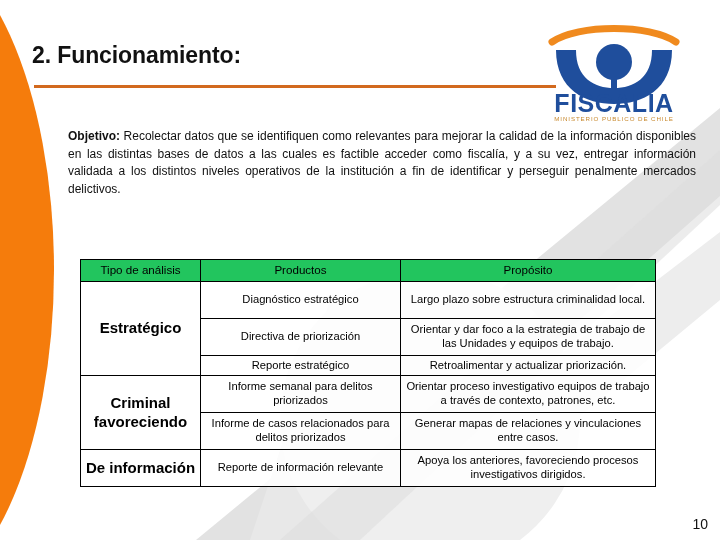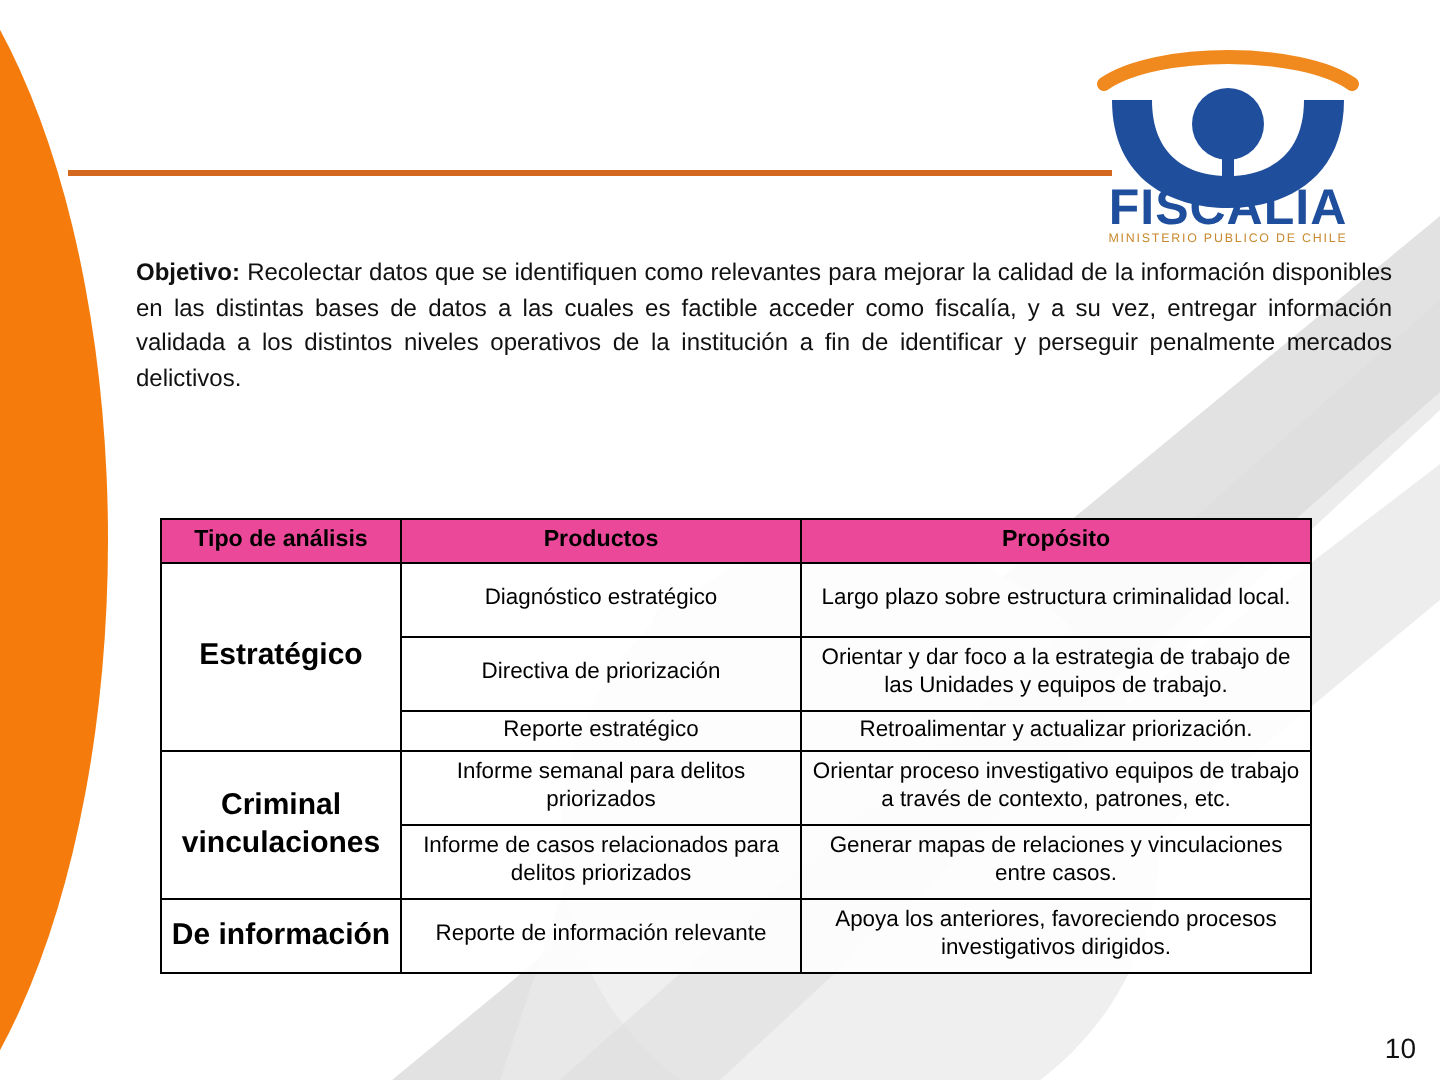--- a/index.html
+++ b/index.html
@@ -114,22 +114,22 @@
     border: 1px solid #000000;
     padding: 1px 3px;
     text-align: center;
     vertical-align: middle;
     font-size: 11.2px;
     line-height: 1.22;
     color: #000000;
     background: rgba(255,255,255,0.86);
   }
   #analysis-table thead th {
-    background: #ec4899;
-    font-weight: bold;
+    background: #22c55e;
+    font-weight: normal;
     font-size: 11.6px;
     height: 19px;
   }
   #analysis-table td.rowhead {
     font-weight: bold;
     font-size: 15px;
   }
   #analysis-table td.tall {
     height: 34px;
     text-align: center;
@@ -157,20 +157,21 @@
   <svg id="watermark" viewBox="0 0 720 540" preserveAspectRatio="none">
     <path d="M720 108 L720 196 L330 540 L196 540 Z" fill="#E2E2E2"></path>
     <path d="M720 232 L720 300 L430 540 L318 540 Z" fill="#EDEDED"></path>
     <path d="M250 540 L470 540 L330 300 Z" fill="#E8E8E8"></path>
     <circle cx="430" cy="420" r="150" fill="#EFEFEF"></circle>
     <path d="M720 150 L720 205 L360 540 L280 540 Z" fill="#DCDCDC" opacity="0.55"></path>
   </svg>
 
   <div id="left-crescent"></div>
 
+  <div id="title">2. Funcionamiento:</div>
   <div id="title-rule"></div>
 
   <svg id="logo" viewBox="0 0 176 104">
 
     <path d="M26 24 C 52 6, 124 6, 150 24" stroke="#F08A1E" stroke-width="7" fill="none" stroke-linecap="round"></path>
 
     <path d="M30 32 C 30 72, 60 86, 88 86 C 116 86, 146 72, 146 32
              L 126 32 C 126 60, 108 70, 88 70 C 68 70, 50 60, 50 32 Z" fill="#1F4E9C"></path>
     <circle cx="88" cy="44" r="18" fill="#1F4E9C"></circle>
     <rect x="85" y="56" width="6" height="26" fill="#1F4E9C"></rect>
@@ -207,21 +208,21 @@
       <tr>
         <td class="tall">Directiva de priorización</td>
         <td class="tall">Orientar y dar foco a la estrategia de trabajo de las Unidades y equipos de trabajo.</td>
       </tr>
       <tr>
         <td class="short">Reporte estratégico</td>
         <td class="short">Retroalimentar y actualizar priorización.</td>
       </tr>
 
       <tr>
-        <td class="rowhead" rowspan="2">Criminal vinculaciones</td>
+        <td class="rowhead" rowspan="2">Criminal favoreciendo</td>
         <td class="tall">Informe semanal para delitos priorizados</td>
         <td class="tall">Orientar proceso investigativo equipos de trabajo a través de contexto, patrones, etc.</td>
       </tr>
       <tr>
         <td class="tall">Informe de casos relacionados para delitos priorizados</td>
         <td class="tall">Generar mapas de relaciones y vinculaciones entre casos.</td>
       </tr>
 
       <tr>
         <td class="rowhead">De información</td>

